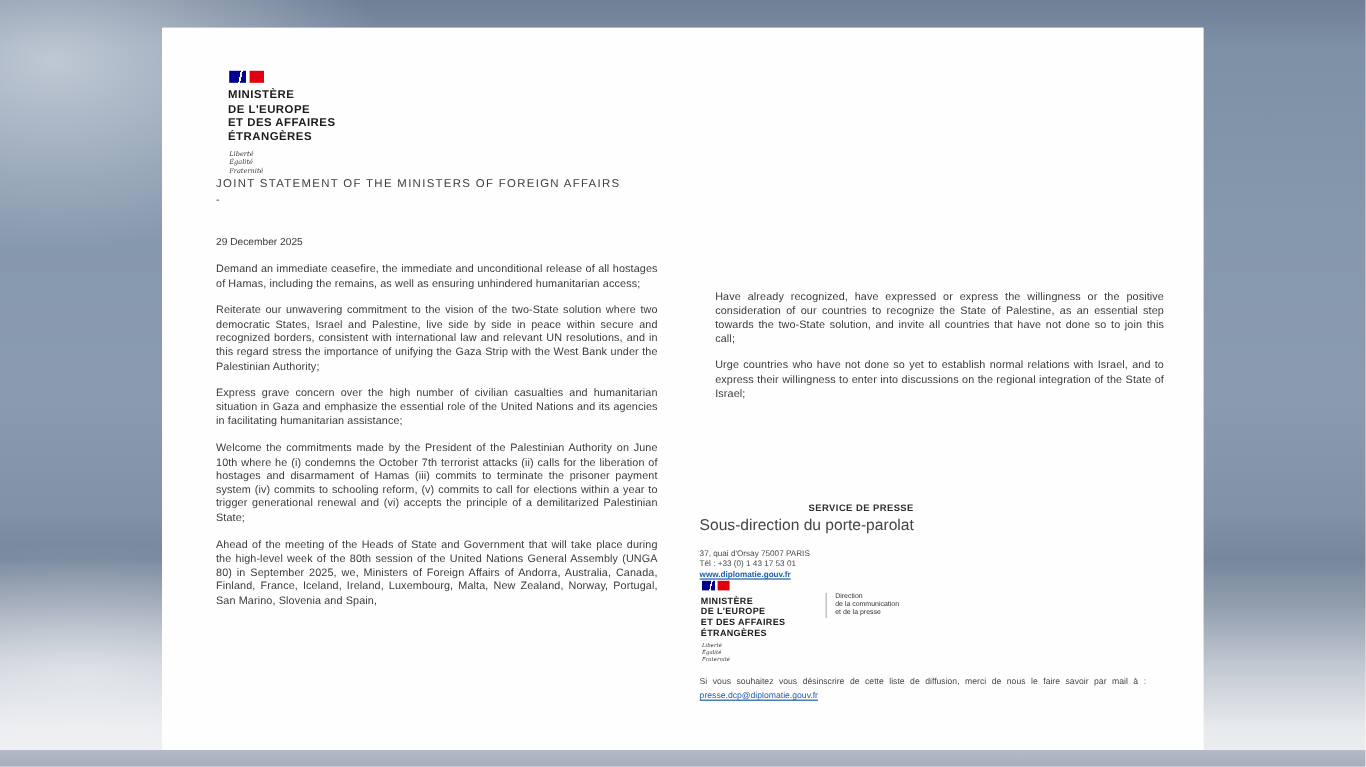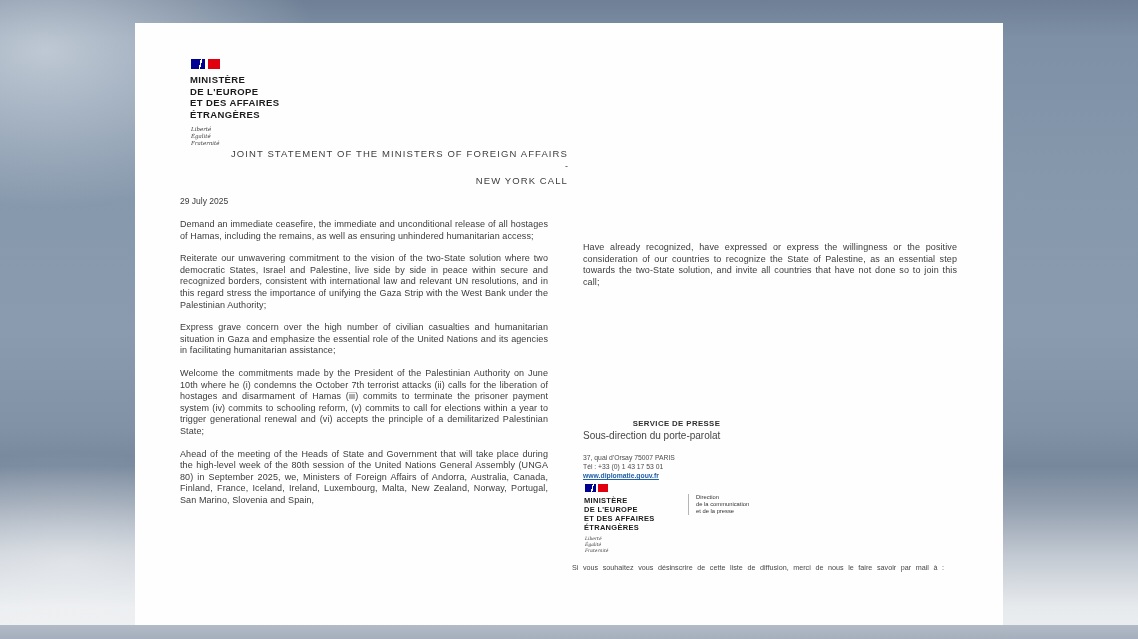--- a/index.html
+++ b/index.html
@@ -29,57 +29,57 @@
   .flag { display:flex; width:30px; height:10px; margin:0 0 5px 1px; }
   .flag .fb { width:14px; height:10px;
     background:linear-gradient(102deg, var(--flag-blue,#000091) 60%, #fff 60%, #fff 70%, var(--flag-blue,#000091) 70%); }
   .flag .fw { width:3px; height:10px; background:#fff; }
   .flag .fr { width:12px; height:10px; background:var(--flag-red,#e1000f); }
   .ministry-line { font-weight:bold; font-size:9.5px; line-height:11.5px; letter-spacing:0.4px; color:#1b1b1b; }
   .motto { margin-top:6px; margin-left:1px; }
   .motto-line { font-family:"DejaVu Serif", serif; font-style:italic; font-size:5.5px; line-height:7px; color:#3a3a3a; }
 
   
-  .title-block { position:absolute; left:45px; top:125px; width:388px; text-align:right; color:#3d3d3d; }
+  .title-block { position:absolute; left:45px; top:125px; width:388px; text-align:left; color:#3d3d3d; }
   .title-line { font-size:9.5px; letter-spacing:1.1px; }
   .title-sep { font-size:9px; line-height:9px; margin:3px 0 4px 0; }
 
   
   .left-col  { position:absolute; left:45px;  top:173px; width:368px; }
-  .right-col { position:absolute; left:448px; top:219px; width:374px; }
+  .right-col { position:absolute; left:461px; top:219px; width:374px; }
   .date { font-size:8.5px; color:#3b3b3b; margin-bottom:13px; }
   .para {
     font-size:9px; line-height:11.6px; letter-spacing:0.1px;
     color:#3b3b3b; text-align:justify; margin-bottom:11px;
   }
   .para.bold { font-weight:bold; color:#222; }
 
   
   .press { position:absolute; left:448px; top:396px; color:#3b3b3b; }
   .press-heading { font-size:7.8px; font-weight:bold; letter-spacing:0.4px; color:#2e2e2e;text-align:right; }
-  .press-sub { font-size:10px; margin-top:2px; color:#454545; }
+  .press-sub { font-size:13px; margin-top:2px; color:#454545; }
   .press-addr { margin-top:12px; font-size:6.8px; line-height:9.2px; color:#4a4a4a; }
   .link { color:var(--link-blue,#1f5fa9); text-decoration:underline; }
   .press-addr .link { font-weight:bold; }
 
   
   .footer-logo { position:absolute; left:449px; top:461px; display:flex; align-items:flex-start; }
   .fl-left { width:104px; }
   .flag.small { width:24px; height:8px; margin-bottom:4px; }
   .flag.small .fb { width:11px; height:8px; }
   .flag.small .fw { width:2px; height:8px; }
   .flag.small .fr { width:10px; height:8px; }
   .ministry-line.small { font-size:7.5px; line-height:9px; letter-spacing:0.3px; }
   .motto.small { margin-top:4px; }
   .motto-line.small { font-size:4.5px; line-height:5.8px; }
   .direction { margin-top:10px; padding-left:7px; border-left:1px solid #b5b5b5; }
   .direction-line { font-size:5.8px; line-height:7px; color:#333; }
 
   
-  .unsub { position:absolute; left:437px; top:539px; width:376px;
+  .unsub { position:absolute; left:448px; top:539px; width:376px;
     font-size:7.2px; line-height:11px; color:#474747; text-align:justify; }
   .unsub .sentence { word-spacing:2.6px; }
   .unsub .link { display:block; margin-top:1px; }
 </style>
 </head>
 <body>
 
 <div class="bottom-band"></div>
 
 <div class="doc-page">
@@ -99,37 +99,37 @@
     <div class="motto">
         <div class="motto-line">Liberté</div>
         <div class="motto-line">Égalité</div>
         <div class="motto-line">Fraternité</div>
       </div>
   </header>
 
   <div class="title-block">
     <div class="title-line">JOINT STATEMENT OF THE MINISTERS OF FOREIGN AFFAIRS</div>
     <div class="title-sep">-</div>
-    <div class="title-line">NEW YORK CALL</div>
   </div>
 
   <section class="left-col">
-    <div class="date">29 July 2025</div>
+    <div class="date">29 December 2025</div>
     <div>
         <div class="para">Demand an immediate ceasefire, the immediate and unconditional release of all hostages of Hamas, including the remains, as well as ensuring unhindered humanitarian access;</div>
         <div class="para">Reiterate our unwavering commitment to the vision of the two-State solution where two democratic States, Israel and Palestine, live side by side in peace within secure and recognized borders, consistent with international law and relevant UN resolutions, and in this regard stress the importance of unifying the Gaza Strip with the West Bank under the Palestinian Authority;</div>
         <div class="para">Express grave concern over the high number of civilian casualties and humanitarian situation in Gaza and emphasize the essential role of the United Nations and its agencies in facilitating humanitarian assistance;</div>
         <div class="para">Welcome the commitments made by the President of the Palestinian Authority on June 10th where he (i) condemns the October 7th terrorist attacks (ii) calls for the liberation of hostages and disarmament of Hamas (iii) commits to terminate the prisoner payment system (iv) commits to schooling reform, (v) commits to call for elections within a year to trigger generational renewal and (vi) accepts the principle of a demilitarized Palestinian State;</div>
         <div class="para">Ahead of the meeting of the Heads of State and Government that will take place during the high-level week of the 80th session of the United Nations General Assembly (UNGA 80) in September 2025, we, Ministers of Foreign Affairs of Andorra, Australia, Canada, Finland, France, Iceland, Ireland, Luxembourg, Malta, New Zealand, Norway, Portugal, San Marino, Slovenia and Spain,</div>
       </div>
   </section>
 
   <section class="right-col">
     <div>
         <div class="para">Have already recognized, have expressed or express the willingness or the positive consideration of our countries to recognize the State of Palestine, as an essential step towards the two-State solution, and invite all countries that have not done so to join this call;</div>
+        <div class="para">Urge countries who have not done so yet to establish normal relations with Israel, and to express their willingness to enter into discussions on the regional integration of the State of Israel;</div>
       </div>
   </section>
 
   <section class="press">
     <div class="press-heading">SERVICE DE PRESSE</div>
     <div class="press-sub">Sous-direction du porte-parolat</div>
     <div class="press-addr">
       <div>37, quai d'Orsay 75007 PARIS</div>
       <div>Tél : +33 (0) 1 43 17 53 01</div>
       <a class="link" href="#">www.diplomatie.gouv.fr</a>
@@ -157,15 +157,16 @@
     </div>
     <div class="direction">
         <div class="direction-line">Direction</div>
         <div class="direction-line">de la communication</div>
         <div class="direction-line">et de la presse</div>
       </div>
   </section>
 
   <section class="unsub">
     <span class="sentence">Si vous souhaitez vous désinscrire de cette liste de diffusion, merci de nous le faire savoir par mail à :</span>
+    <a class="link" href="#">presse.dcp@diplomatie.gouv.fr</a>
   </section>
 
 </div>
 
 </body></html>

